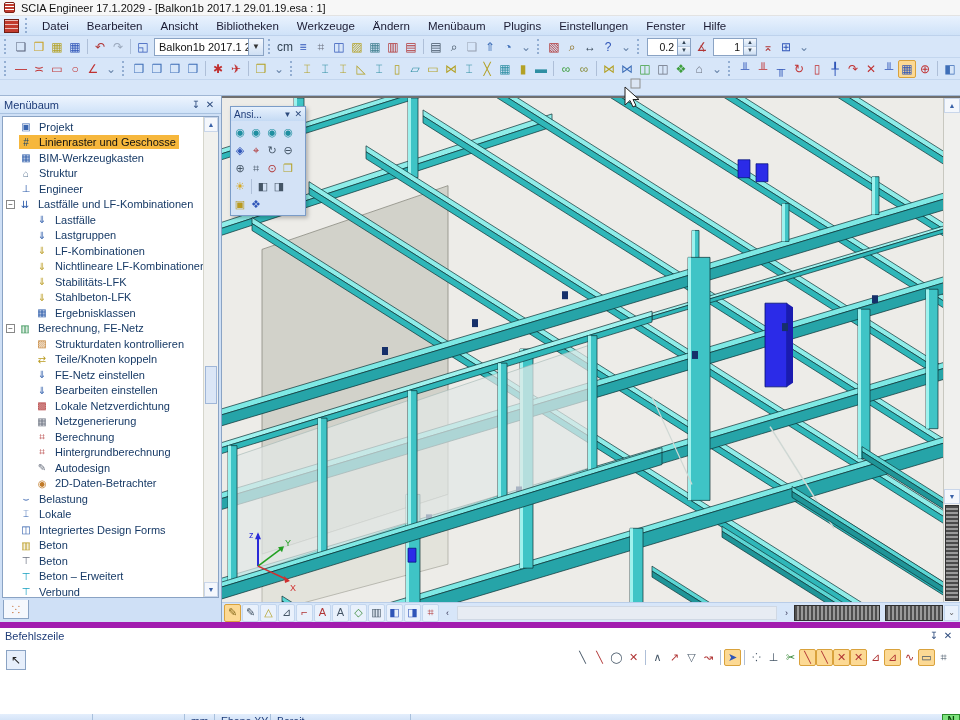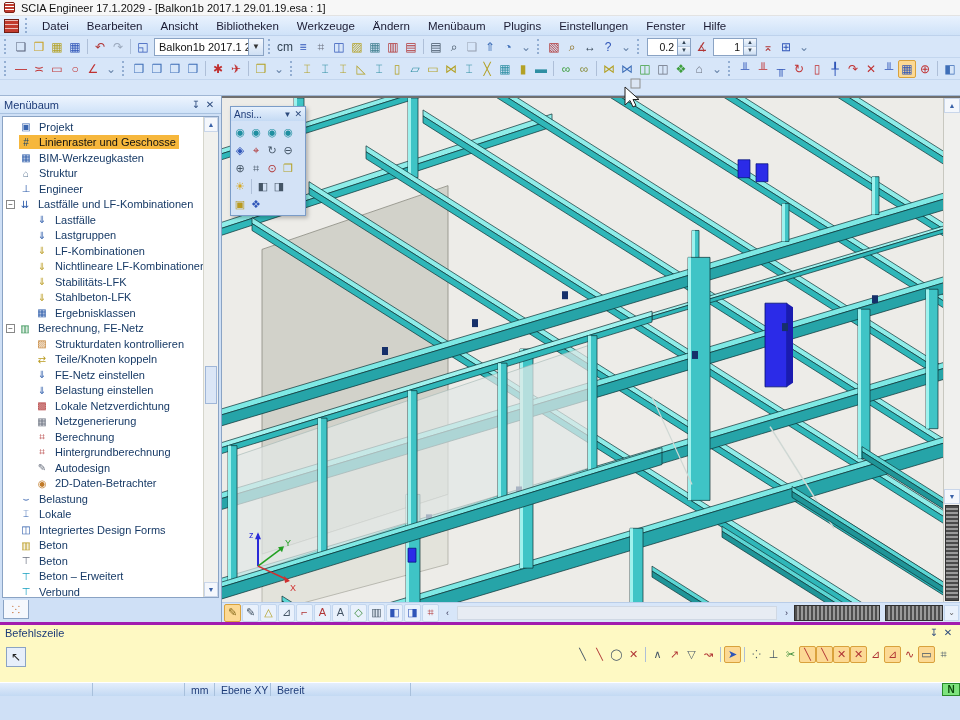--- a/index.html
+++ b/index.html
@@ -61,21 +61,21 @@
 .vtrack{flex:1}
 .vhatch{height:96px;margin:1px;background:repeating-linear-gradient(0deg,#4a4a4a 0 2px,#9a9a9a 2px 4px);border:1px solid #333;flex:none}
 .bottomstrip{position:absolute;left:0;right:0;bottom:0;height:20px;background:#d7e6f9;display:flex;align-items:center;border-top:1px solid #b9cde8;padding-left:2px}
 .bottomstrip .icon{width:17px;height:18px;font-size:11px;background:#e9f1fc;border:1px solid #c3d6ee;margin-right:1px}
 .bottomstrip .icon.active{background:#fcd994;border:1px solid #d9a23c}
 .hsbtn{width:15px;height:16px;display:flex;align-items:center;justify-content:center;font-size:9px;color:#335;flex:none}
 .hstrack{flex:1;height:14px;background:#e7ecf3;border:1px solid #cfd8e4;margin:0 2px}
 .hatch{height:16px;background:repeating-linear-gradient(90deg,#4f4f4f 0 2px,#9a9a9a 2px 4px);border:1px solid #2f2f2f;flex:none}
 .hcorner{width:15px;height:16px;background:#e9f1fc;border:1px solid #c3d6ee;margin:0 1px;flex:none;font-size:8px;color:#666;display:flex;align-items:center;justify-content:center}
 
-.cmdpanel{height:60px;background:#fef9c3;position:relative;border-top:3px solid #a21caf}
+.cmdpanel{height:91px;background:#ffffff;position:relative;border-top:6px solid #a21caf}
 .cmdhead{height:16px;display:flex;align-items:center;padding:1px 5px;color:#1e3c78;font-size:11px}
 .cmdhead .ctitle{flex:1}
 .cursorbtn{position:absolute;left:6px;top:22px;width:20px;height:20px;background:#e7effb;border:1px solid #8aa3c4;display:flex;align-items:center;justify-content:center;font-size:12px;color:#222}
 .snaprow{position:absolute;right:8px;top:21px;display:flex;align-items:center}
 .snaprow .icon{width:17px;height:17px;font-size:11px}
 .cmdinput{position:absolute;left:5px;right:5px;top:63px;height:19px;background:#fff;border:1px solid #777;border-top:2px solid #4a4a4a;font-size:11.5px;color:#111;line-height:16px;padding-left:4px}
 
 .statusbar{height:14px;background:linear-gradient(#e4eefc,#c3d9f3);display:flex;font-size:10.5px;color:#1e3c78;align-items:stretch;border-top:1px solid #fff}
 .seg{border-right:1px solid #a8c0dc;display:flex;align-items:center;padding:0 6px;flex:none;white-space:nowrap}
 .segfill{flex:1}
@@ -372,21 +372,21 @@
           </div>
           <div class="trow" style="padding-left: 32px;">
             <span class="selbox">
               <span class="ticon" style="color: rgb(40, 88, 168);">⇓</span>
               <span class="tlabel">FE-Netz einstellen</span>
             </span>
           </div>
           <div class="trow" style="padding-left: 32px;">
             <span class="selbox">
               <span class="ticon" style="color: rgb(40, 88, 168);">⇓</span>
-              <span class="tlabel">Belastung einstellen</span>
+              <span class="tlabel">Bearbeiten einstellen</span>
             </span>
           </div>
           <div class="trow" style="padding-left: 32px;">
             <span class="selbox">
               <span class="ticon" style="color: rgb(176, 52, 52);">▩</span>
               <span class="tlabel">Lokale Netzverdichtung</span>
             </span>
           </div>
           <div class="trow" style="padding-left: 32px;">
             <span class="selbox">

